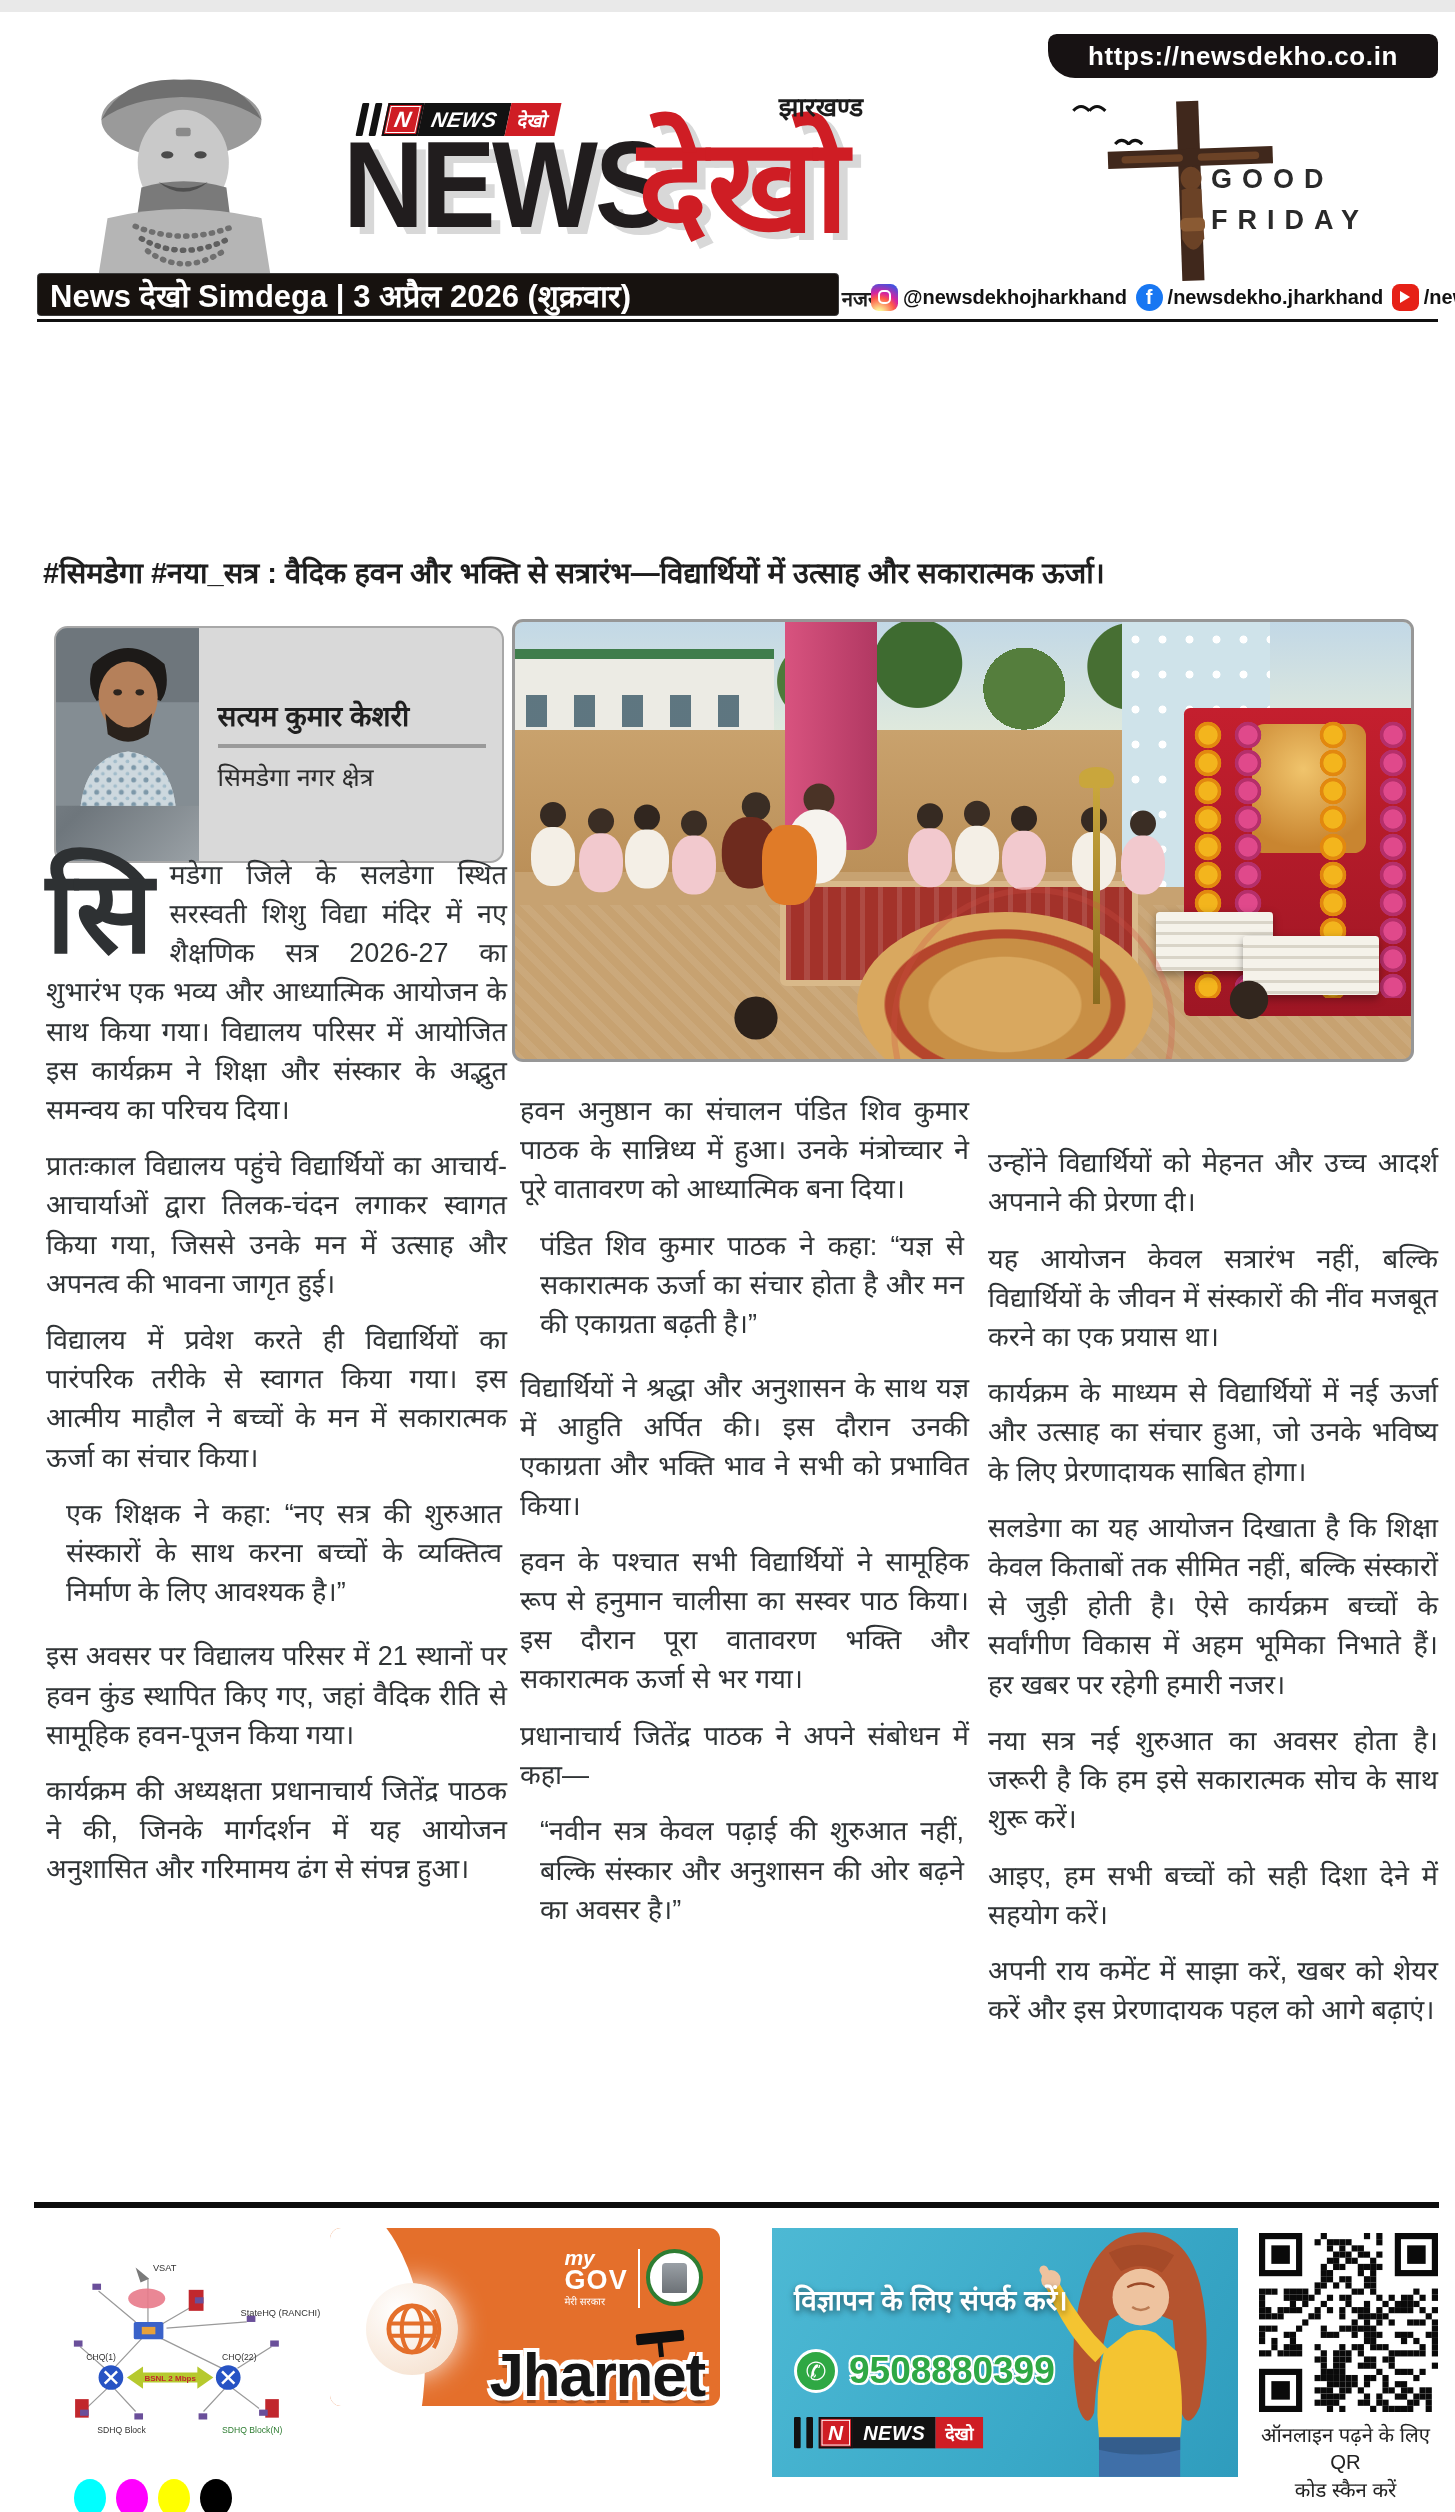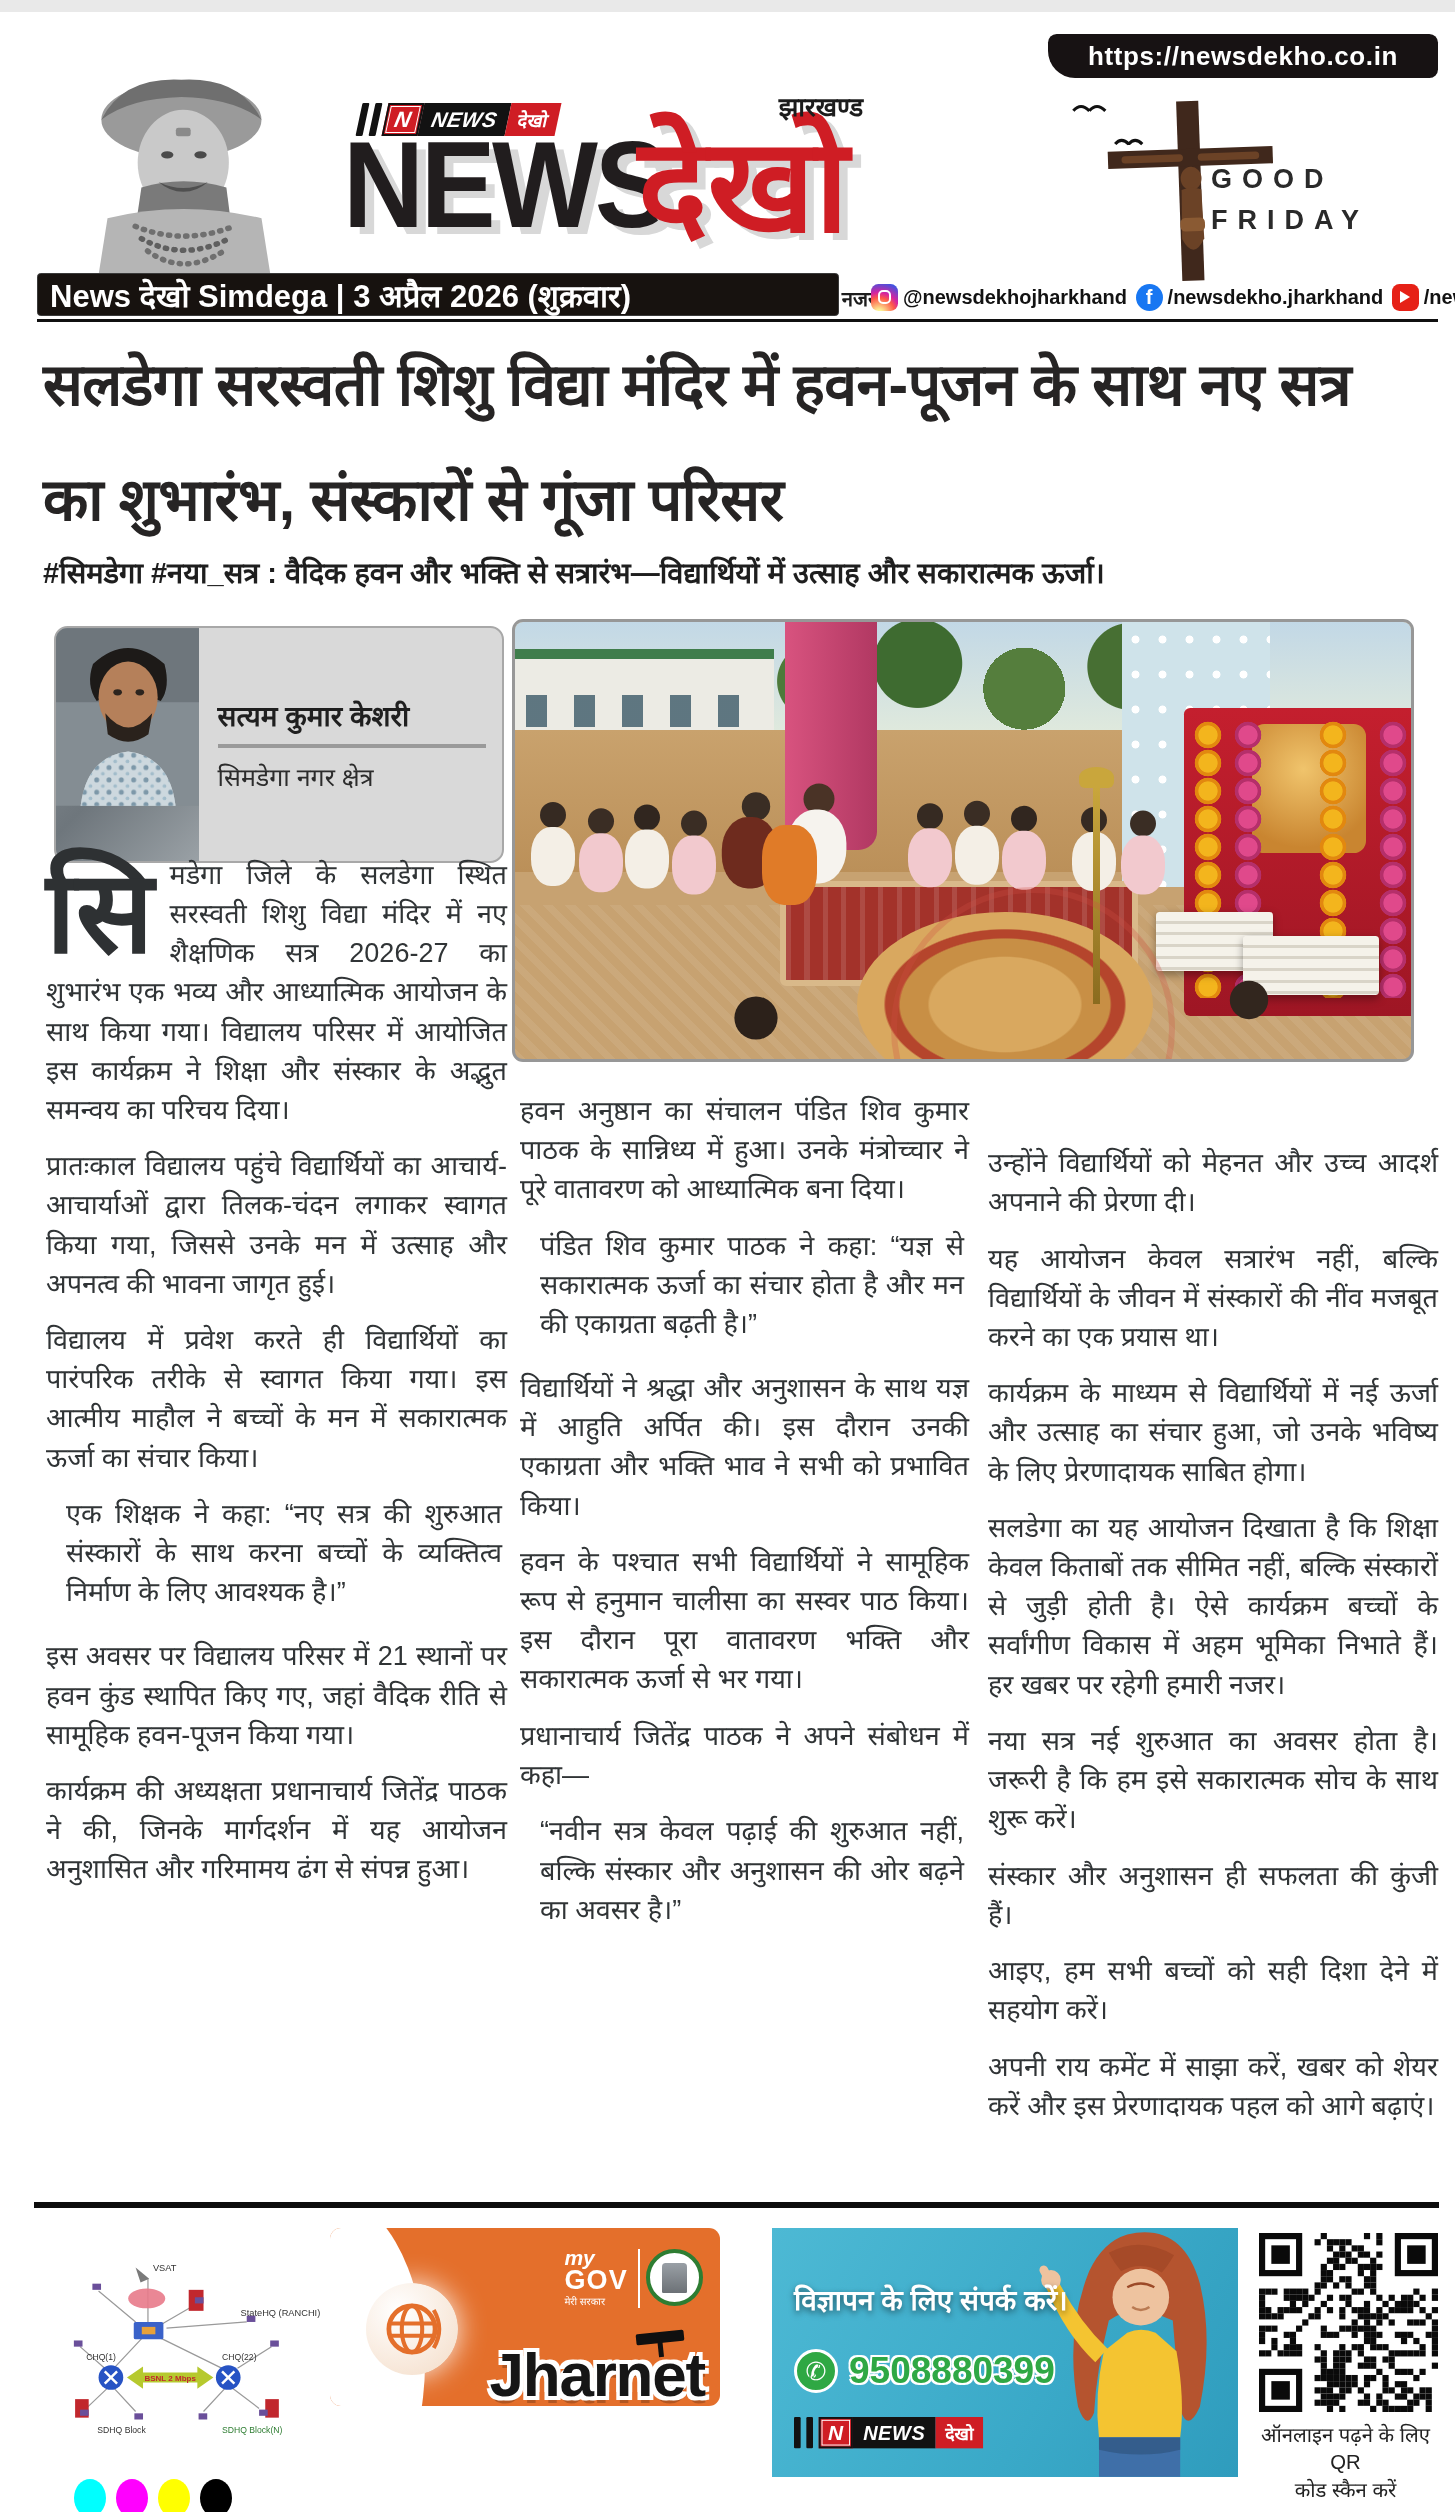--- a/index.html
+++ b/index.html
@@ -234,21 +234,20 @@
     <span class="social-item">
       <span class="ic yt">
           <i></i>
         </span>
       <span>/newsdekho.jharkhand</span>
     </span>
 
   </div>
   <div class="header-rule"></div>
 
-  <h1 class="headline">सलडेगा सरस्वती शिशु विद्या मंदिर में हवन-पूजन के साथ नए सत्र का शुभारंभ, संस्कारों से गूंजा परिसर</h1>
   <div class="subheadline">#सिमडेगा #नया_सत्र : वैदिक हवन और भक्ति से सत्रारंभ—विद्यार्थियों में उत्साह और सकारात्मक ऊर्जा।</div>
 
   <div class="author-card">
     <div class="author-photo">
       <svg viewBox="0 0 232 288" width="143" height="178">
         <rect width="232" height="288" fill="#848d93"></rect>
         <rect x="0" y="0" width="232" height="120" fill="#6e767c"></rect>
         <path d="M60 58 Q116 6 176 58 Q186 96 170 118 Q116 96 66 118 Q48 92 60 58Z" fill="#1d1a18"></path>
         <ellipse cx="117" cy="112" rx="48" ry="58" fill="#b5805a"></ellipse>
         <path d="M80 138 Q117 184 156 138 L150 172 Q117 196 84 172 Z" fill="#2a221c"></path>
@@ -318,21 +317,20 @@
     <p class="body-p">प्रधानाचार्य जितेंद्र पाठक ने अपने संबोधन में कहा—</p>
     <p class="body-p quote">“नवीन सत्र केवल पढ़ाई की शुरुआत नहीं, बल्कि संस्कार और अनुशासन की ओर बढ़ने का अवसर है।”</p>
   </div>
 
   <div class="col col3">
     <p class="body-p">उन्होंने विद्यार्थियों को मेहनत और उच्च आदर्श अपनाने की प्रेरणा दी।</p>
     <p class="body-p">यह आयोजन केवल सत्रारंभ नहीं, बल्कि विद्यार्थियों के जीवन में संस्कारों की नींव मजबूत करने का एक प्रयास था।</p>
     <p class="body-p">कार्यक्रम के माध्यम से विद्यार्थियों में नई ऊर्जा और उत्साह का संचार हुआ, जो उनके भविष्य के लिए प्रेरणादायक साबित होगा।</p>
     <p class="body-p">सलडेगा का यह आयोजन दिखाता है कि शिक्षा केवल किताबों तक सीमित नहीं, बल्कि संस्कारों से जुड़ी होती है। ऐसे कार्यक्रम बच्चों के सर्वांगीण विकास में अहम भूमिका निभाते हैं। हर खबर पर रहेगी हमारी नजर।</p>
     <p class="body-p">नया सत्र नई शुरुआत का अवसर होता है। जरूरी है कि हम इसे सकारात्मक सोच के साथ शुरू करें।</p>
-    <p class="body-p">संस्कार और अनुशासन ही सफलता की कुंजी हैं।</p>
     <p class="body-p">आइए, हम सभी बच्चों को सही दिशा देने में सहयोग करें।</p>
     <p class="body-p">अपनी राय कमेंट में साझा करें, खबर को शेयर करें और इस प्रेरणादायक पहल को आगे बढ़ाएं।</p>
   </div>
 
   <div class="article-rule"></div>
 
   <div class="netdiag">
     <svg viewBox="0 0 460 306" width="284" height="189">
       <g stroke="#9a9a9a" stroke-width="2" fill="none">
         <path d="M170 40 L170 112 M170 126 L110 190 M170 126 L300 190 M110 212 L70 250 M110 212 L150 255 M300 212 L260 255 M300 212 L350 250 M90 60 L150 110 M250 80 L190 115 M330 110 L200 120 M60 150 L100 185 M370 150 L315 185"></path>

